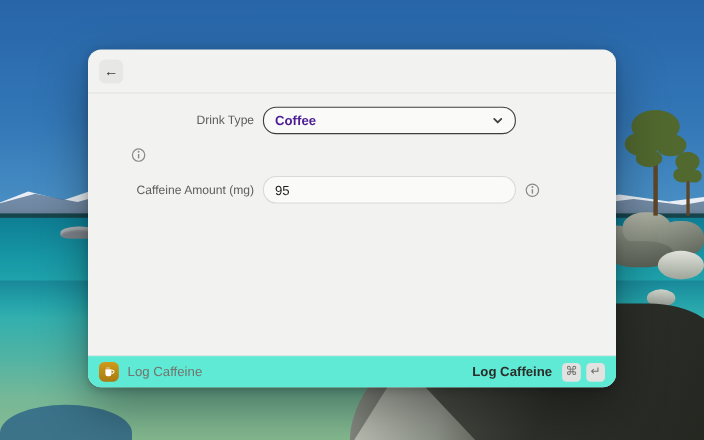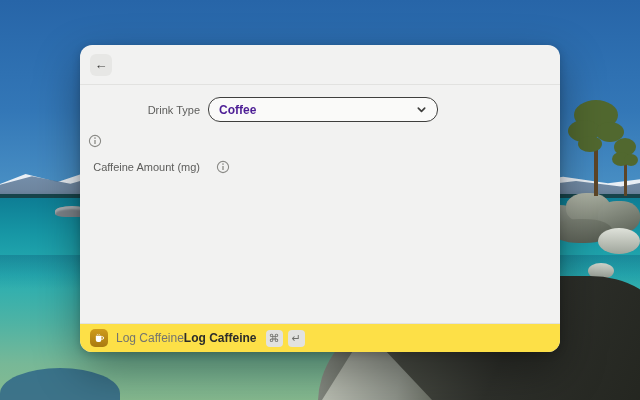--- a/index.html
+++ b/index.html
@@ -39,33 +39,33 @@
      clip-path:polygon(40% 0,100% 100%,0 100%); }
 
   
   .win { position:absolute; left:80px; top:45px; width:480px; height:307px;
      background:#f2f2f1; border-radius:12px;
      box-shadow:0 18px 45px rgba(0,0,0,.38), 0 2px 8px rgba(0,0,0,.2); }
   .win-header { position:relative; height:40px; border-bottom:1px solid #e2e2e0; }
   .back-btn { position:absolute; left:10px; top:9px; width:22px; height:22px; border-radius:6px;
      background:#e7e7e5; border:none; color:#3a3a38; font-size:13px; line-height:22px; text-align:center; cursor:pointer; }
   .win-body { padding-top:12px; display:flex; flex-direction:column; gap:12px; }
-  .row { display:flex; align-items:center; }
+  .row { display:flex; align-items:center;margin-left:31px; }
   .row .lbl { flex:0 0 120px; text-align:right; margin-right:8px; font-size:11px; color:#5d5d5b; }
   .field { width:230px; height:25px; border-radius:12px; display:flex; align-items:center; padding:0 10px; font-size:12px; background:#fafaf9; }
   .select-field { border:1.5px solid #3f3f3d; justify-content:space-between; color:#4c1d95; font-weight:bold; cursor:pointer; }
   .input-field { border:1px solid #d9d9d6; }
   .input-field input { width:100%; height:100%; border:none; outline:none; background:transparent; font-size:12px; color:#1d1d1b; font-family:"Liberation Sans",sans-serif; }
   .input-field input::placeholder { color:#b4b4b0; }
   .info { margin-left:8px; width:14px; height:14px; color:#8a8a86; }
   .chevron { width:11px; height:11px; color:#3f3f3d; }
 
   .win-footer { position:absolute; left:0; bottom:0; width:100%; height:29px; border-top:1px solid #e2e2e0;
-     display:flex; align-items:center; padding:0 10px;
-     border-radius:0 0 12px 12px; background:#fde047; }
+     display:flex; align-items:center; justify-content:space-between; padding:0 10px;
+     border-radius:0 0 12px 12px; background:#5eead4; }
   .f-left { display:flex; align-items:center; gap:8px; }
   .app-icon { width:18px; height:18px; border-radius:5px; background:linear-gradient(180deg,#cf9b1a,#a97a10);
      display:flex; align-items:center; justify-content:center; }
   .f-left .name { font-size:12px; color:#74746f; }
   .f-right { display:flex; align-items:center; gap:5px; }
   .f-right .action { font-size:12px; font-weight:bold; color:#2c2c2a; margin-right:4px; }
   .keycap { width:17px; height:17px; border-radius:4px; background:#e2e2e0; color:#6f6f6b;
      font-size:11px; line-height:17px; text-align:center; }
 </style>
 </head>
@@ -131,20 +131,23 @@
       <div class="row">
         <svg class="info" viewBox="0 0 14 14">
           <circle cx="7" cy="7" r="5.6" fill="none" stroke="currentColor" stroke-width="1.1"></circle>
           <rect x="6.35" y="6" width="1.3" height="4" fill="currentColor"></rect>
           <circle cx="7" cy="4" r="0.85" fill="currentColor"></circle>
         </svg>
       </div>
 
       <div class="row">
         <span class="lbl">Caffeine Amount (mg)</span>
+        <div class="field input-field">
+          <input type="text" value="95" style="">
+        </div>
         <svg class="info" viewBox="0 0 14 14">
           <circle cx="7" cy="7" r="5.6" fill="none" stroke="currentColor" stroke-width="1.1"></circle>
           <rect x="6.35" y="6" width="1.3" height="4" fill="currentColor"></rect>
           <circle cx="7" cy="4" r="0.85" fill="currentColor"></circle>
         </svg>
       </div>
 
     </div>
 
     <div class="win-footer">

